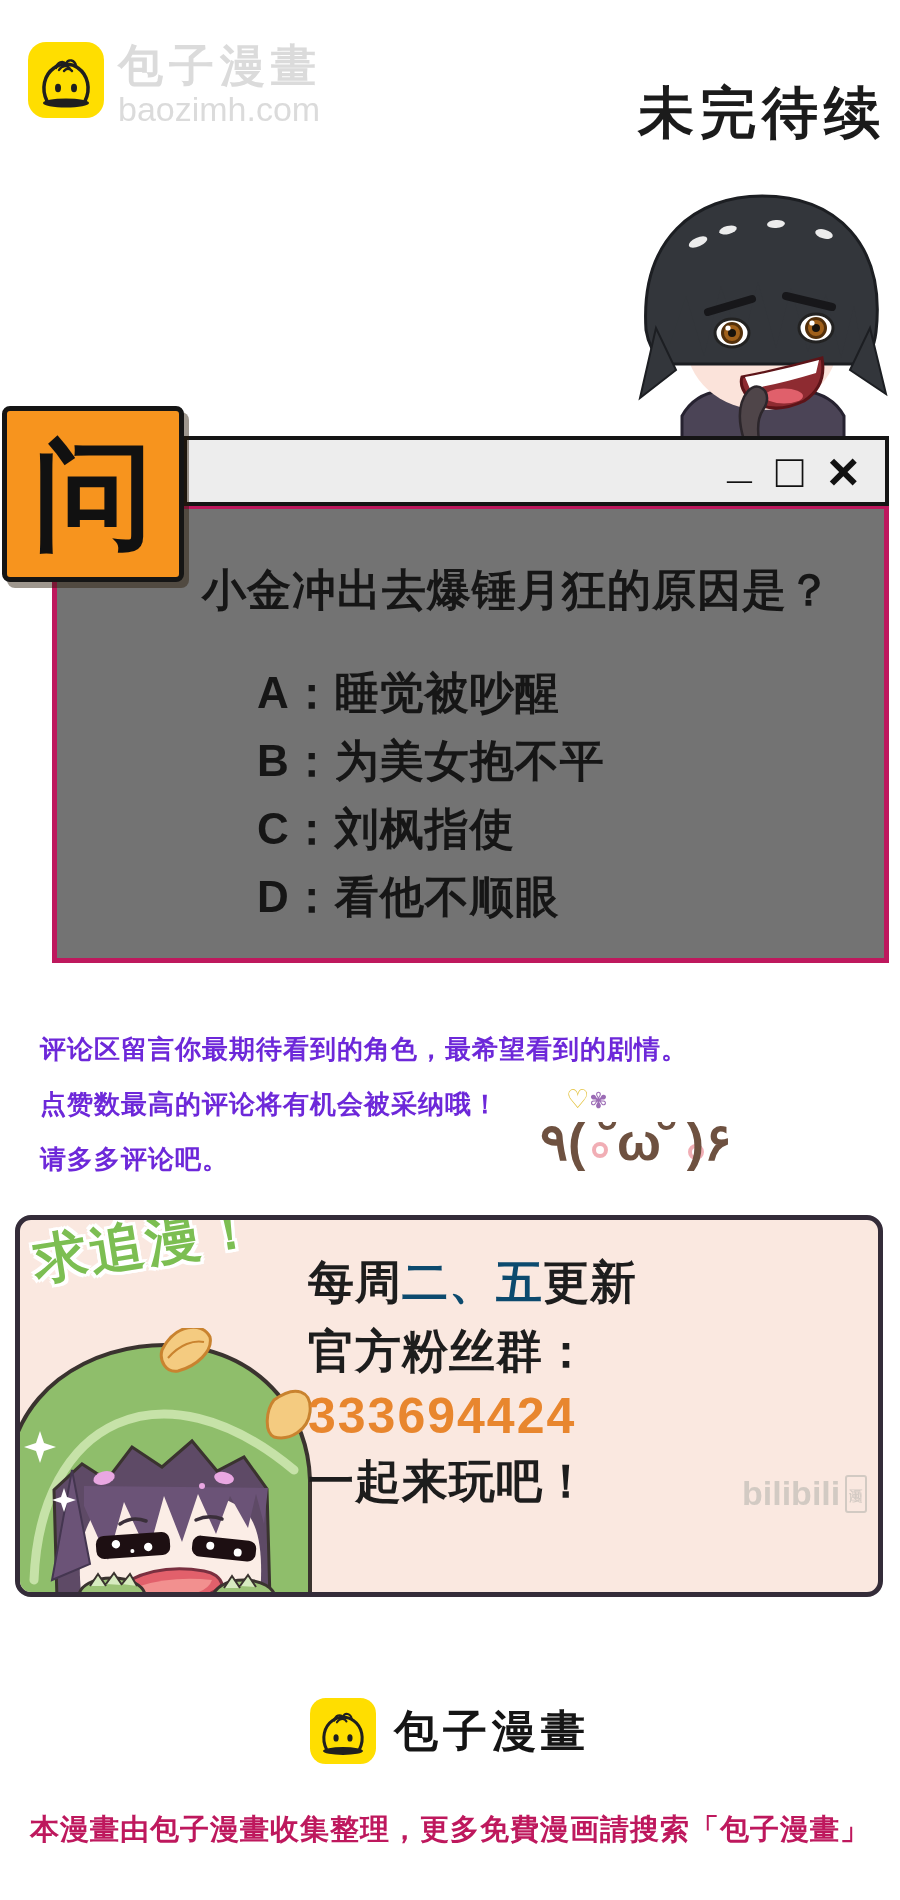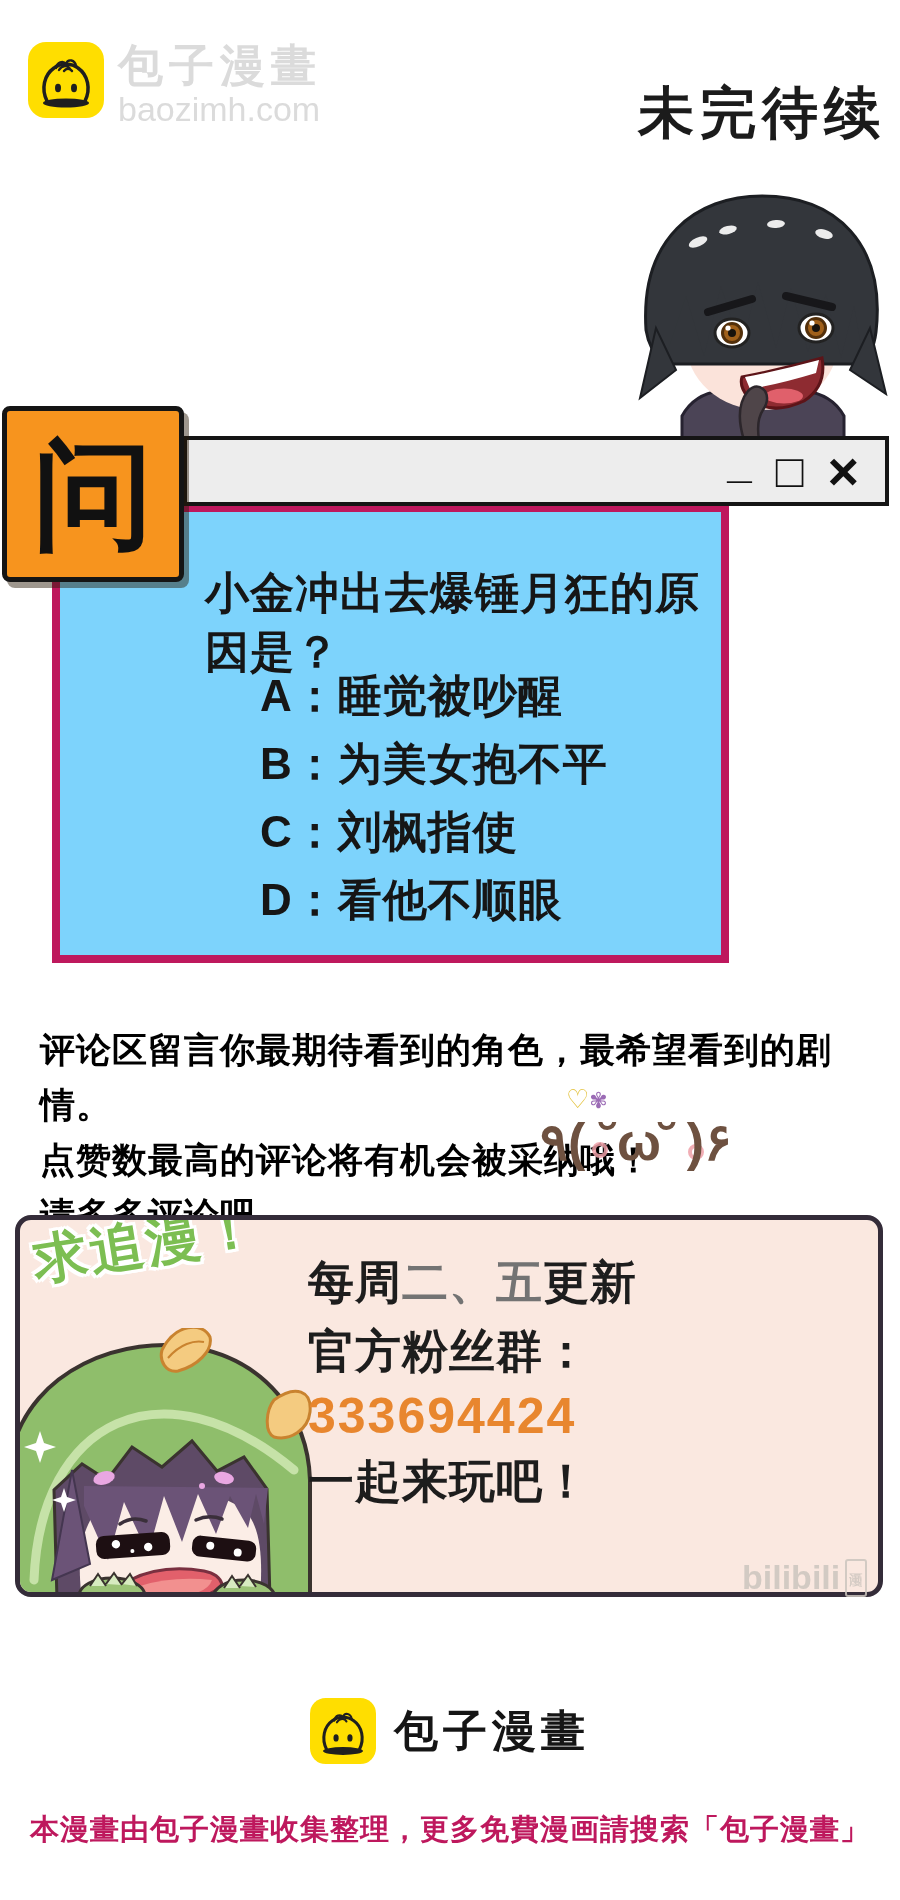--- a/index.html
+++ b/index.html
@@ -32,30 +32,30 @@
   .titlebar {
     position:absolute; left:183px; top:424px; width:706px; height:70px;
     background:#EDEDED; border:4px solid #151515; z-index:3;
     display:flex; align-items:center; justify-content:flex-end; gap:24px; padding-right:26px;
   }
   .ctl { color:#111; font-weight:700; cursor:default; line-height:1; }
   .ctl-min { font-size:44px; transform:translateY(-8px); }
   .ctl-max { font-size:46px; }
   .ctl-close { font-size:54px; font-weight:600; }
   .win-body {
-    position:absolute; left:52px; top:492px; width:677px; height:459px;
-    background:#7dd3fc; border:8px solid #be185d; z-index:2;
+    position:absolute; left:52px; top:492px; width:837px; height:459px;
+    background:#737373; border:5px solid #be185d; z-index:2;
   }
   .question { position:absolute; left:145px; top:52px; font-size:44px; font-weight:600; color:#161616; letter-spacing:1px; }
   .options { position:absolute; left:200px; top:150px; }
   .option { font-size:44px; font-weight:600; color:#161616; line-height:68px; letter-spacing:1px; }
 
   
   .cta { position:absolute; left:40px; top:1010px; width:860px; z-index:1; }
-  .cta-line { font-size:35px; font-weight:600; color:#000000; line-height:55px; letter-spacing:1px; }
+  .cta-line { font-size:26px; font-weight:600; color:#6d28d9; line-height:55px; letter-spacing:1px; }
   .kaomoji { position:absolute; left:540px; top:1078px; width:220px; height:110px; z-index:2; }
   .kao-decor { position:absolute; left:26px; top:-6px; font-size:26px; }
   .kao-heart { color:#E3C23C; }
   .kao-flower { color:#9B6BB5; font-size:22px; }
   .kao-face { position:absolute; left:0; top:22px; font-size:52px; color:#6E5140; font-weight:600; letter-spacing:-2px; z-index:1; }
   .kao-cheek { position:absolute; width:16px; height:16px; border:4px solid #EFA0A8; border-radius:50%; opacity:.85; z-index:0; }
   .kao-cheek.l { left:52px; top:52px; }
   .kao-cheek.r { left:148px; top:54px; }
 
   
@@ -66,23 +66,23 @@
   }
   .ribbon {
     position:absolute; left:8px; top:6px; font-size:54px; font-weight:700;
     color:#7CBE52; transform:rotate(-9deg); transform-origin:left top; letter-spacing:3px;
     text-shadow:-3px -3px 0 #fff,3px -3px 0 #fff,-3px 3px 0 #fff,3px 3px 0 #fff,
                 -3px 0 0 #fff,3px 0 0 #fff,0 -3px 0 #fff,0 3px 0 #fff;
   }
   .girl { position:absolute; left:-8px; bottom:-8px; width:300px; height:272px; }
   .fan-text { position:absolute; left:288px; top:30px; }
   .fan-line { font-size:46px; font-weight:600; color:#1d1d1d; line-height:65px; letter-spacing:1px; }
-  .accent { color:#737373;font-family:Liberation Mono, monospace; }
+  .accent { color:#0c4a6e;font-family:Liberation Mono, monospace; }
   .group-number { font-size:50px; font-weight:700; color:#E8862E; letter-spacing:2px; }
-  .watermark { position:absolute; left:742px; top:1546px; z-index:2; display:flex; align-items:flex-end; gap:5px; opacity:.85; }
+  .watermark { position:absolute; left:742px; top:1462px; z-index:2; display:flex; align-items:flex-end; gap:5px; opacity:.85; }
   .wm-brand { font-size:34px; font-weight:700; color:#CCC5BE; letter-spacing:0; }
   .wm-tag { writing-mode:vertical-rl; font-size:14px; line-height:16px; color:#CCC5BE; border:2px solid #CCC5BE; border-radius:3px; padding:1px; height:38px; }
 
   
   .brand-row { position:absolute; left:0; top:1686px; width:100%; display:flex; justify-content:center; align-items:center; gap:18px; }
   .bun-icon-sm { width:66px; height:66px; }
   .brand-name { font-size:44px; font-weight:700; color:#151515; letter-spacing:5px; }
   .disclaimer { position:absolute; left:0; top:1798px; width:100%; text-align:center; font-size:29px; font-weight:600; color:#be185d; letter-spacing:1px; }
 </style>
 </head>

